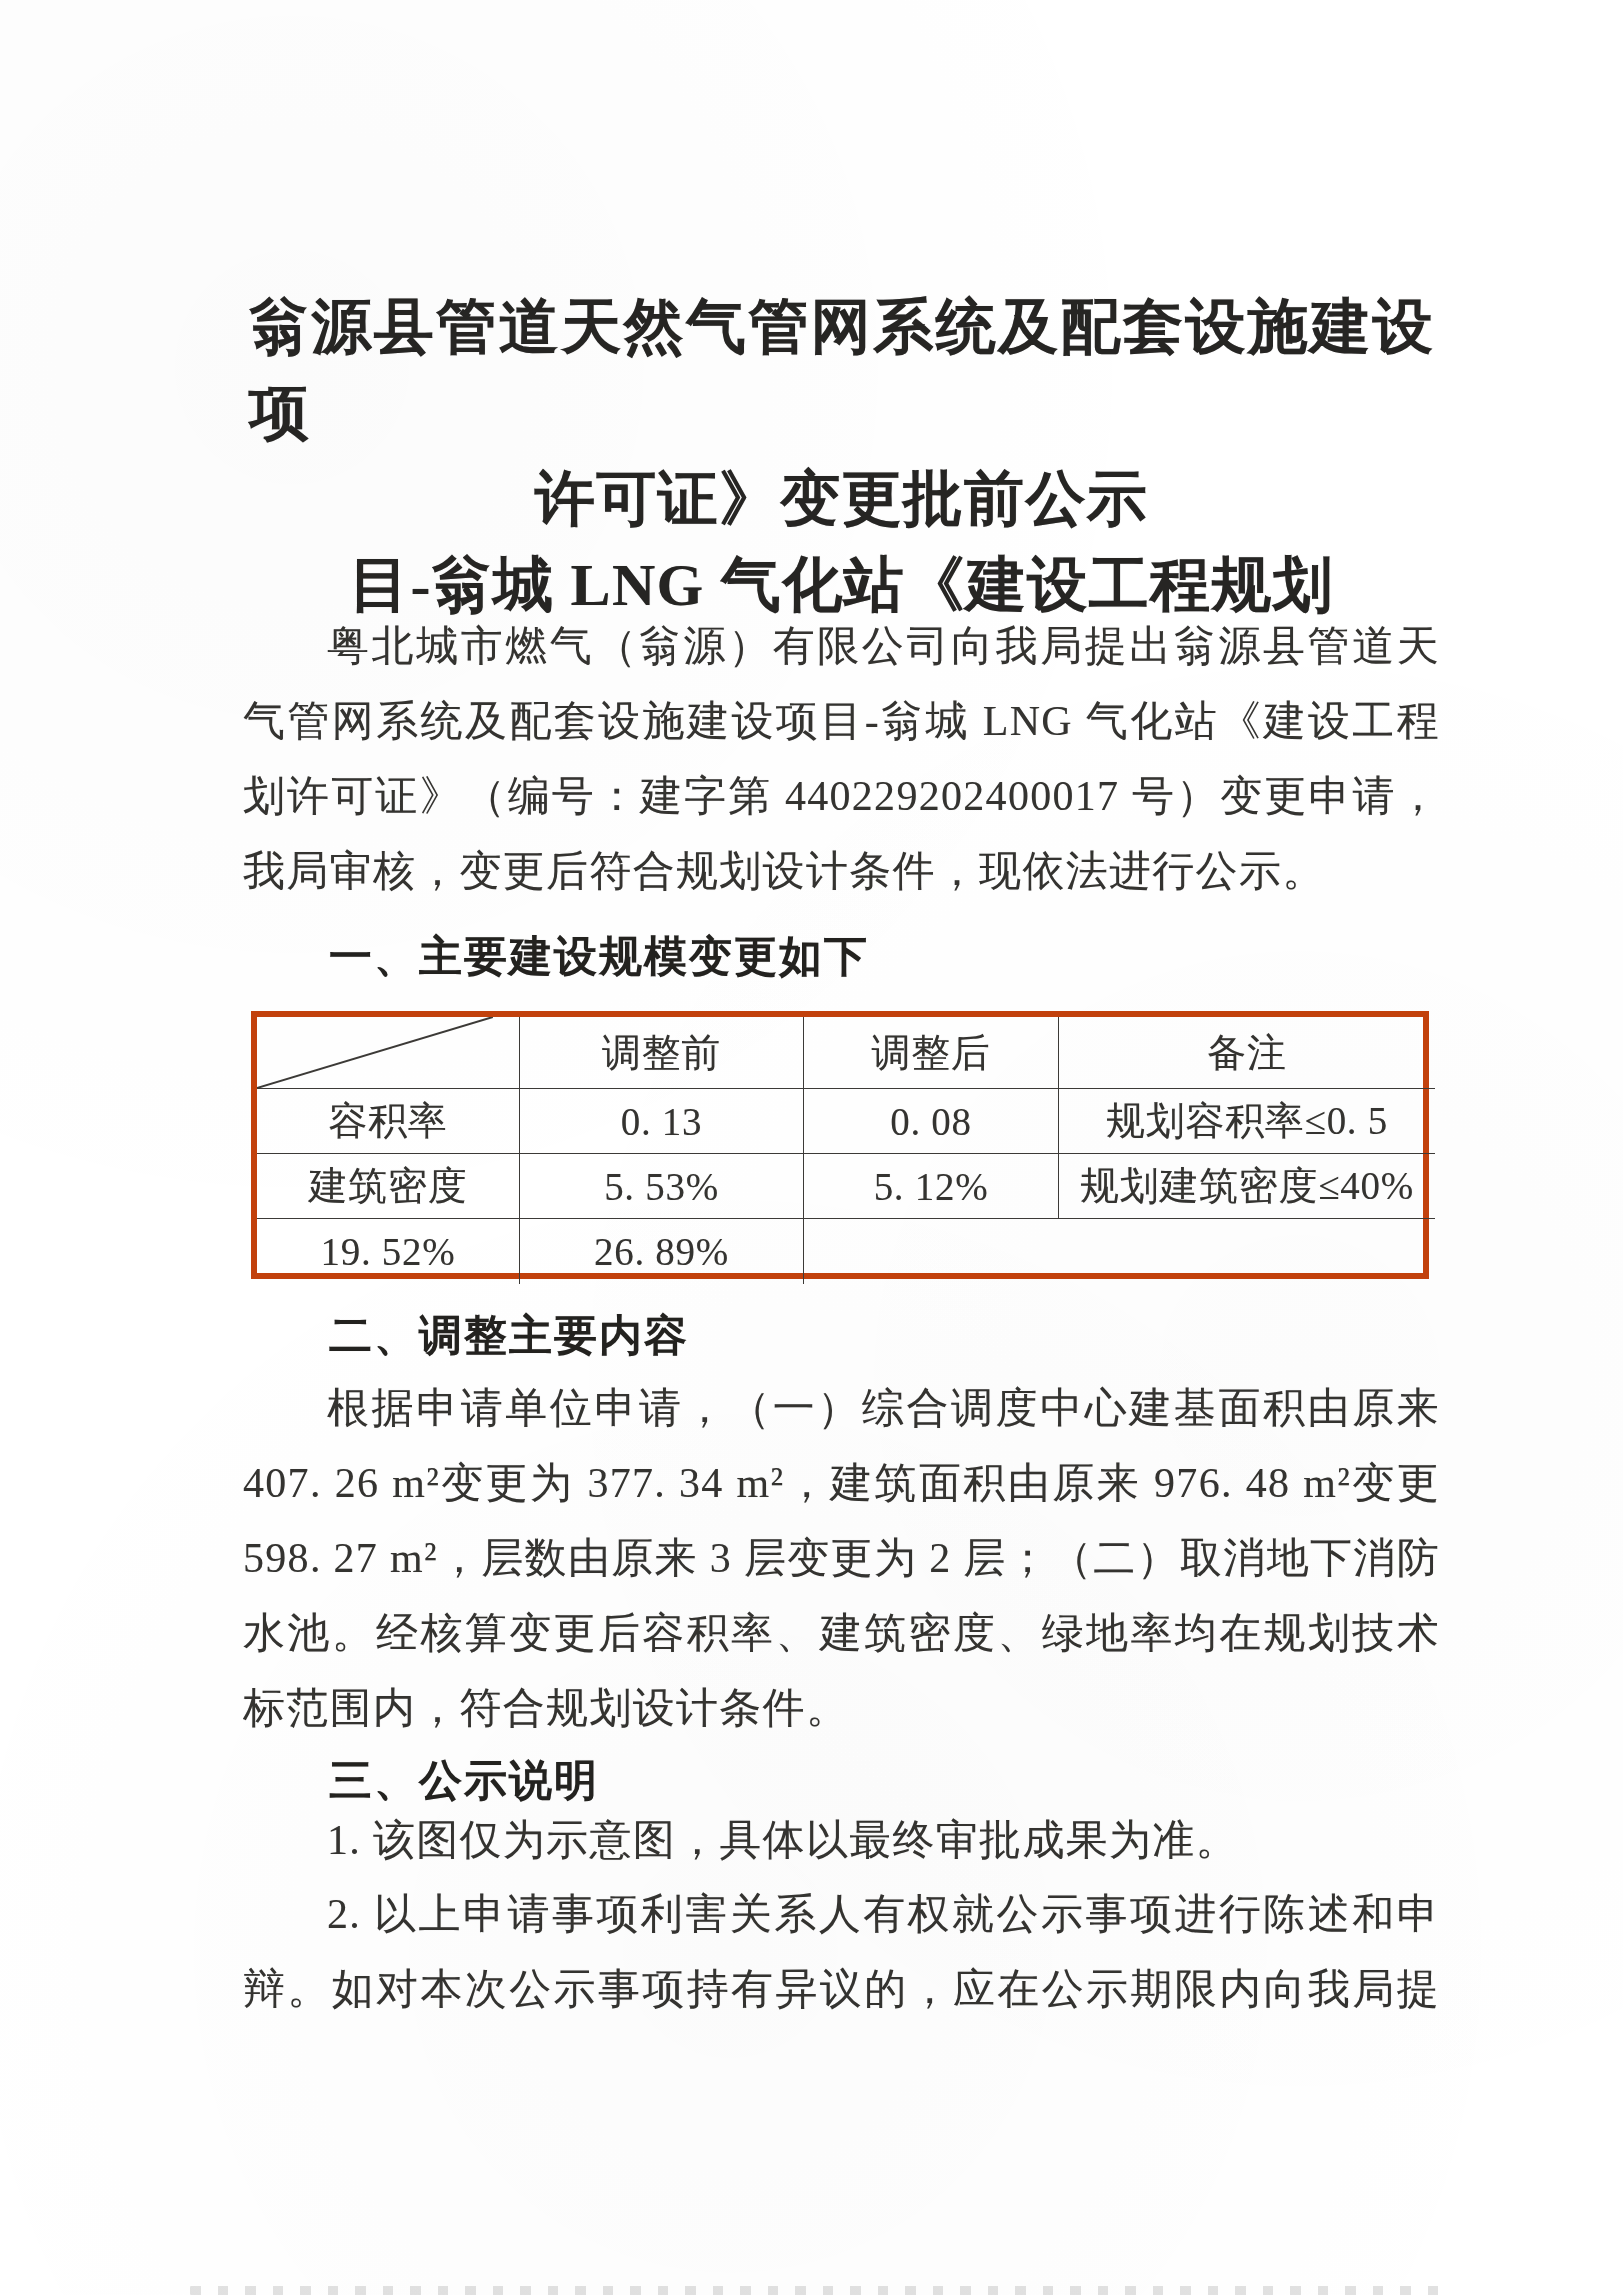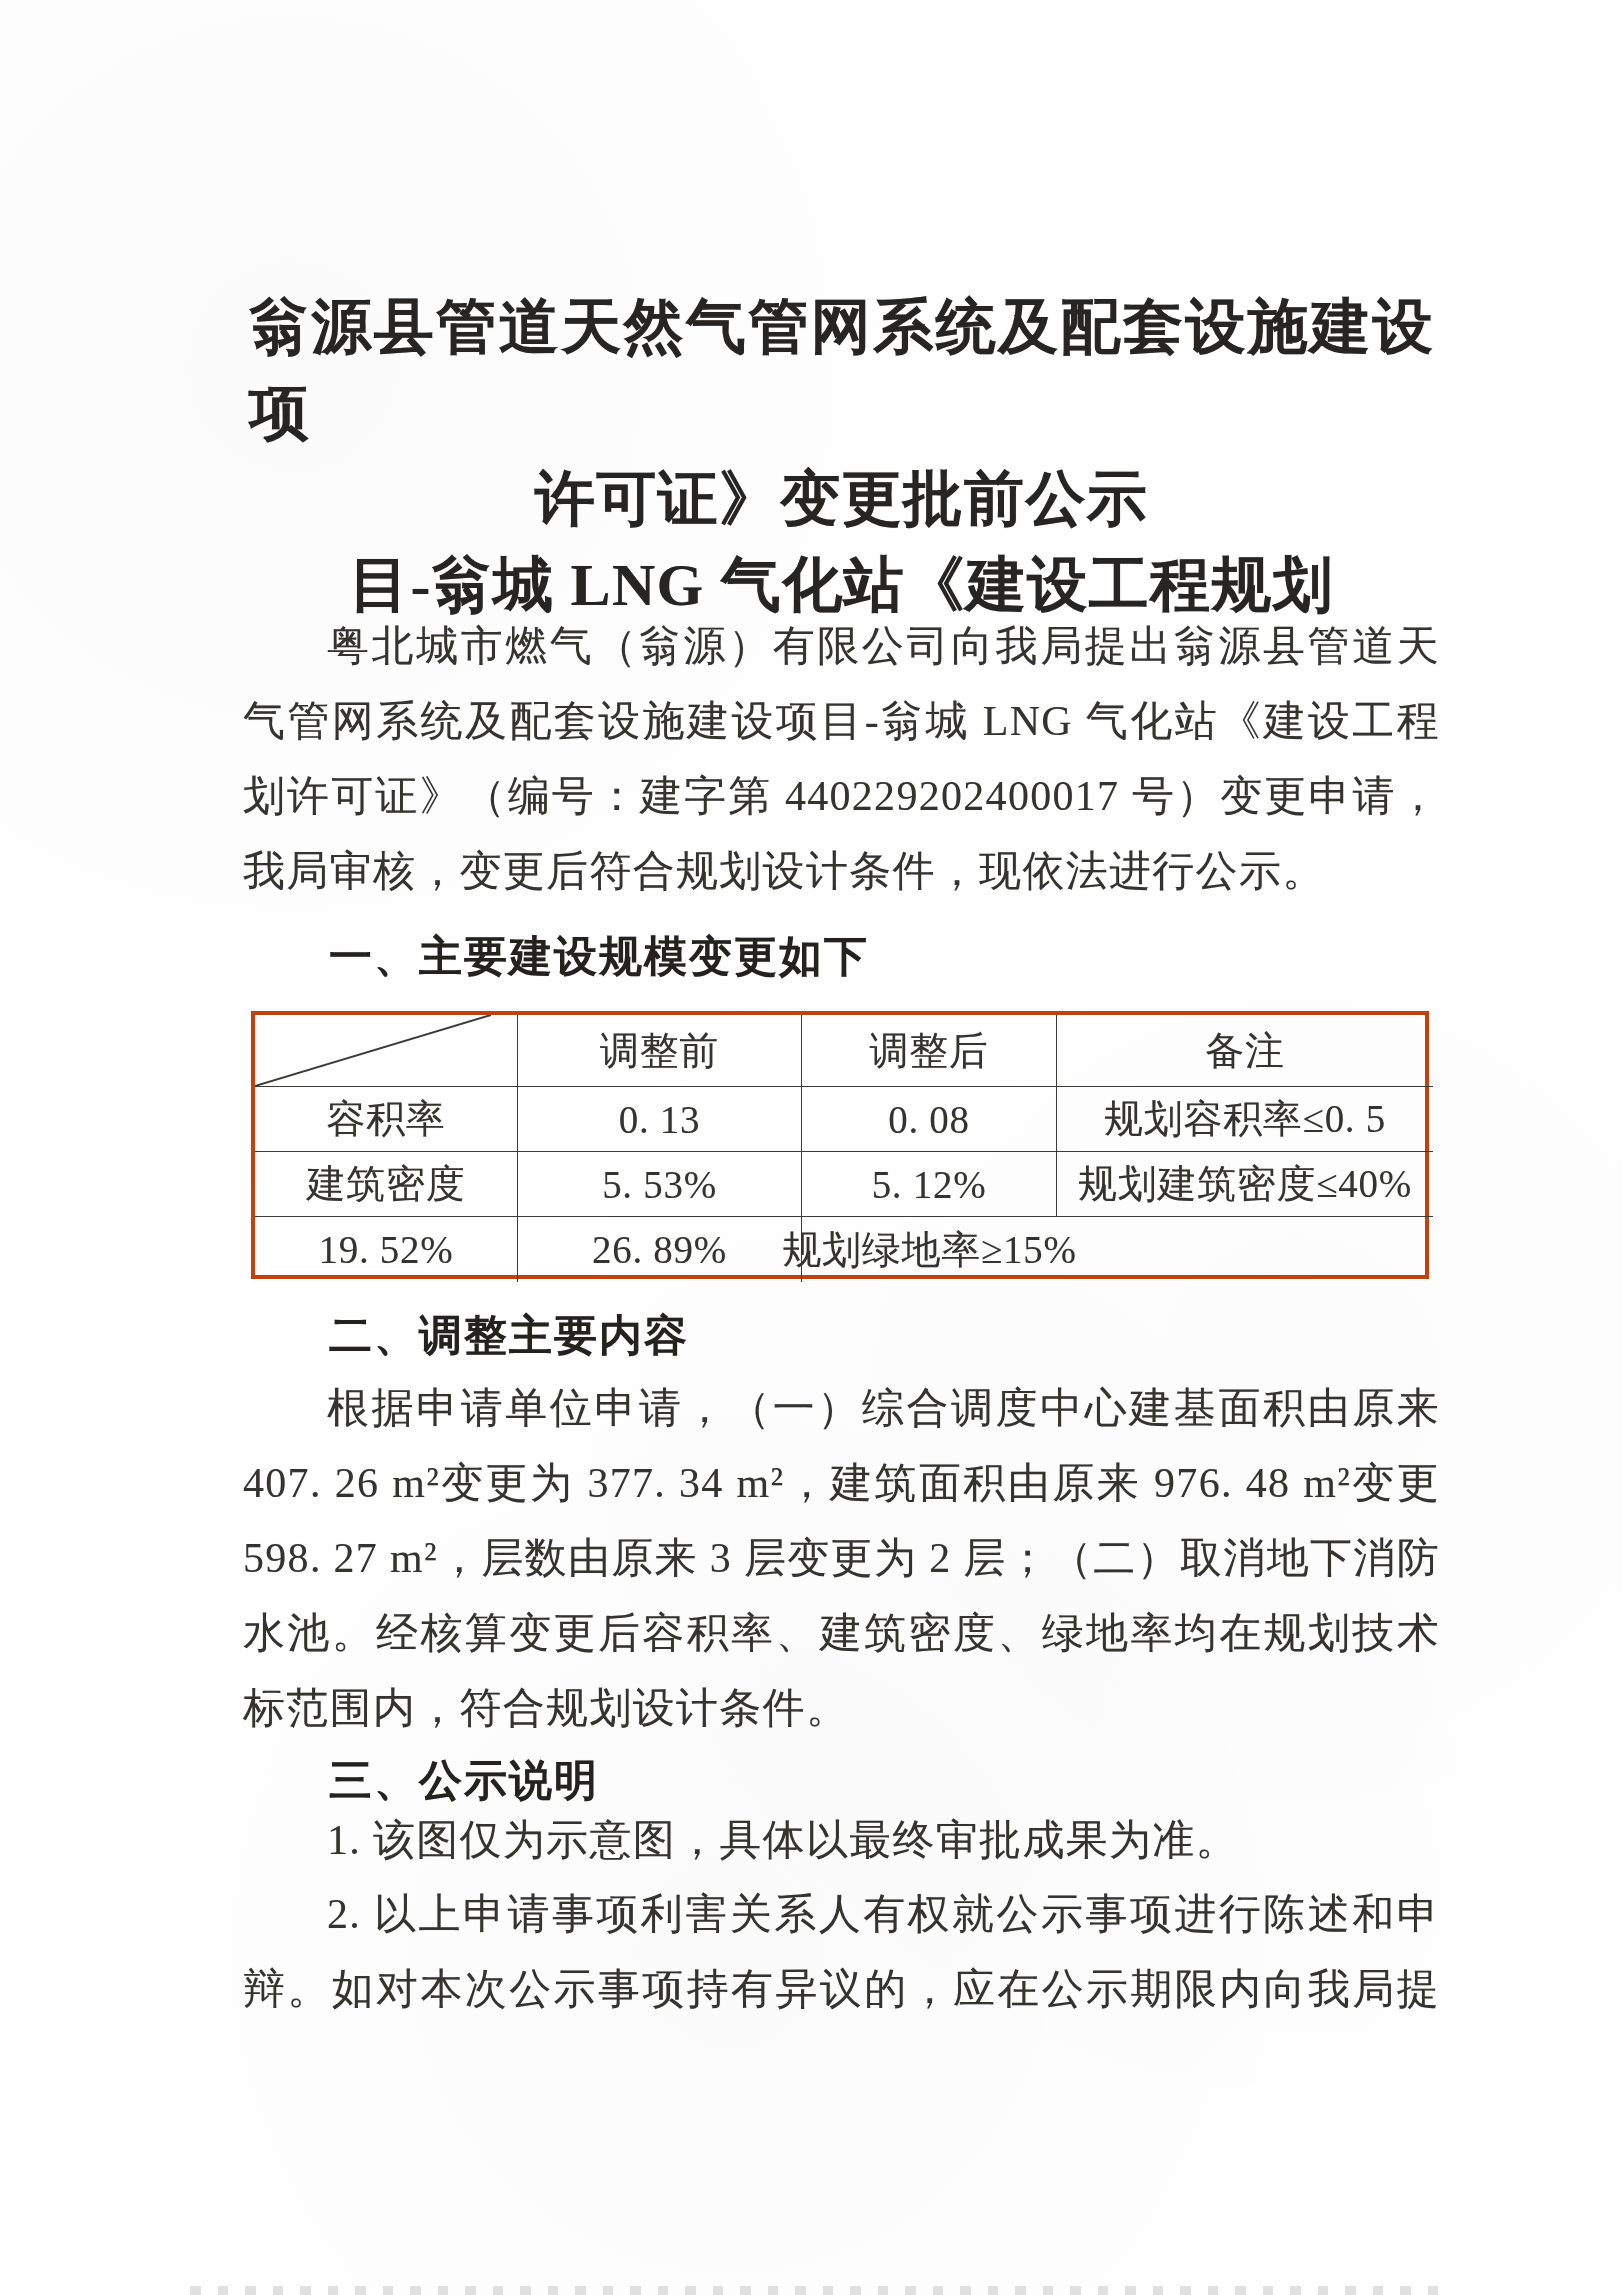--- a/index.html
+++ b/index.html
@@ -49,21 +49,21 @@
     letter-spacing:2px;color:#23221f;
     text-indent:2em;
     text-shadow:0 0 0.7px rgba(20,20,20,.3);
   }
   .metrics-table{
     position:absolute;top:1011px;left:251px;
     width:1178px;height:268px;
     display:grid;
     grid-template-columns:263px 284px 255px 376px;
     grid-template-rows:72px 65px 65px 65px;
-    border:4px solid #c2410c;
+    border:6px solid #c2410c;
     box-sizing:border-box;
     font-size:39px;letter-spacing:0.7px;color:#343330;
     text-shadow:0 0 0.7px rgba(40,40,40,.25);
   }
   .cell{
     border-right:1.3px solid #3c3a37;
     border-bottom:1.3px solid #3c3a37;
     display:flex;align-items:center;justify-content:center;
     position:relative;
     box-sizing:border-box;
@@ -117,21 +117,20 @@
     <div class="cell">0. 08</div>
     <div class="cell col-last">规划容积率≤0. 5</div>
 
     <div class="cell">建筑密度</div>
     <div class="cell">5. 53%</div>
     <div class="cell">5. 12%</div>
     <div class="cell col-last">规划建筑密度≤40%</div>
 
     <div class="cell row-last">19. 52%</div>
     <div class="cell row-last">26. 89%</div>
-    <div class="cell row-last col-last">规划绿地率≥15%</div>
   </div>
 
   <div class="sec-heading" style="top:1299px;">二、调整主要内容</div>
 
   <div class="body-block" style="top:1371px;">
     <div class="line j indent">根据申请单位申请，（一）综合调度中心建基面积由原来</div>
     <div class="line j">407. 26 m²变更为 377. 34 m²，建筑面积由原来 976. 48 m²变更为</div>
     <div class="line j">598. 27 m²，层数由原来 3 层变更为 2 层；（二）取消地下消防</div>
     <div class="line j">水池。经核算变更后容积率、建筑密度、绿地率均在规划技术指</div>
     <div class="line last">标范围内，符合规划设计条件。</div>

